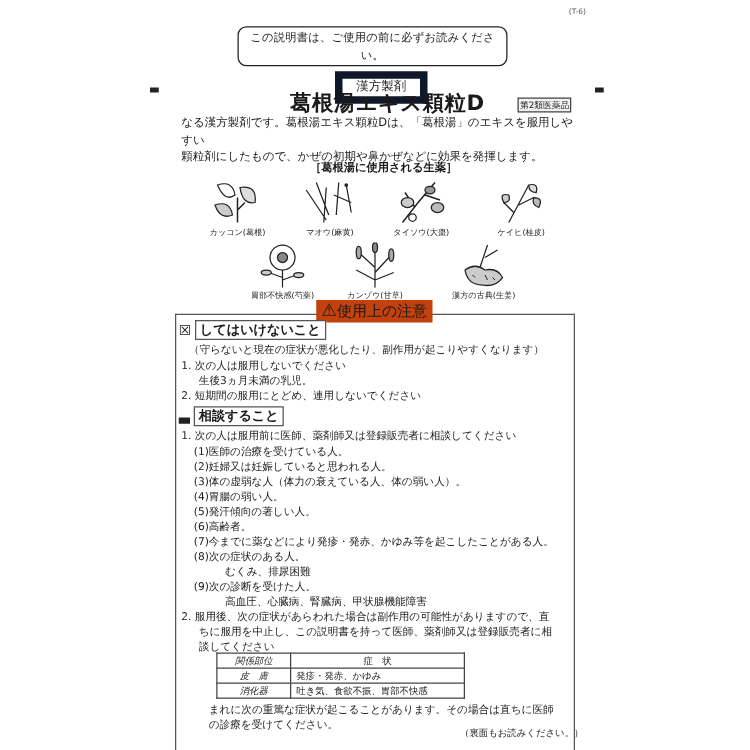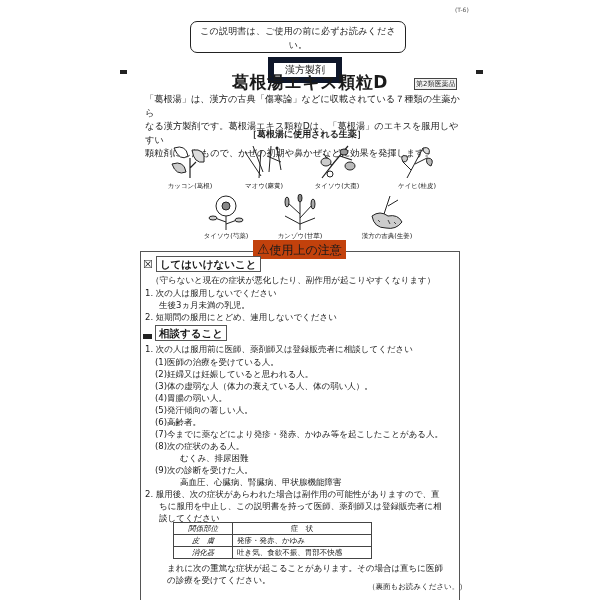--- a/index.html
+++ b/index.html
@@ -40,21 +40,20 @@
 </div>
 
 <div class="mark" style="left:120px;top:70px;"></div>
 <div class="mark" style="left:476px;top:70px;"></div>
 
 <div class="category">漢方製剤</div>
 <div class="title">葛根湯エキス顆粒D</div>
 <div class="class-badge">第2類医薬品</div>
 
 <div class="intro">
-  <div>「葛根湯」は、漢方の古典「傷寒論」などに収載されている７種類の生薬から</div>
   <div>なる漢方製剤です。葛根湯エキス顆粒Dは、「葛根湯」のエキスを服用しやすい</div>
   <div>顆粒剤にしたもので、かぜの初期や鼻かぜなどに効果を発揮します。</div>
 </div>
 
 <div class="herb-heading">［葛根湯に使用される生薬］</div>
 
 <div class="herb" style="left:160px;top:142px;width:60px;">
   <svg width="48" height="40" viewBox="0 0 48 40">
     <path d="M8 6 Q20 2 22 14 Q14 20 8 6Z" fill="#fff" stroke="#222" stroke-width="1"></path>
     <path d="M26 8 Q40 6 38 20 Q28 22 26 8Z" fill="#ddd" stroke="#222" stroke-width="1"></path>
@@ -90,21 +89,21 @@
   <div>ケイヒ(桂皮)</div>
 </div>
 <div class="herb" style="left:196px;top:194px;width:60px;">
   <svg width="46" height="38" viewBox="0 0 46 38">
     <circle cx="23" cy="12" r="10" fill="#fff" stroke="#222"></circle>
     <circle cx="23" cy="12" r="4" fill="#888" stroke="#222"></circle>
     <path d="M23 22 L23 36 M23 28 L12 24 M23 30 L34 26" stroke="#222" stroke-width="1" fill="none"></path>
     <ellipse cx="10" cy="24" rx="4" ry="2" fill="#ccc" stroke="#222"></ellipse>
     <ellipse cx="36" cy="26" rx="4" ry="2" fill="#ccc" stroke="#222"></ellipse>
   </svg>
-  <div>タイソウ(芍薬)</div>
+  <div>胃部不快感(芍薬)</div>
 </div>
 <div class="herb" style="left:272px;top:194px;width:56px;">
   <svg width="46" height="38" viewBox="0 0 46 38">
     <path d="M23 36 L23 4 M23 20 L10 8 M23 24 L36 10 M23 30 L8 22 M23 30 L38 24" stroke="#222" stroke-width="1" fill="none"></path>
     <ellipse cx="10" cy="8" rx="2" ry="5" fill="#aaa" stroke="#222"></ellipse>
     <ellipse cx="36" cy="10" rx="2" ry="5" fill="#aaa" stroke="#222"></ellipse>
     <ellipse cx="23" cy="4" rx="2" ry="4" fill="#888" stroke="#222"></ellipse>
   </svg>
   <div>カンゾウ(甘草)</div>
 </div>

